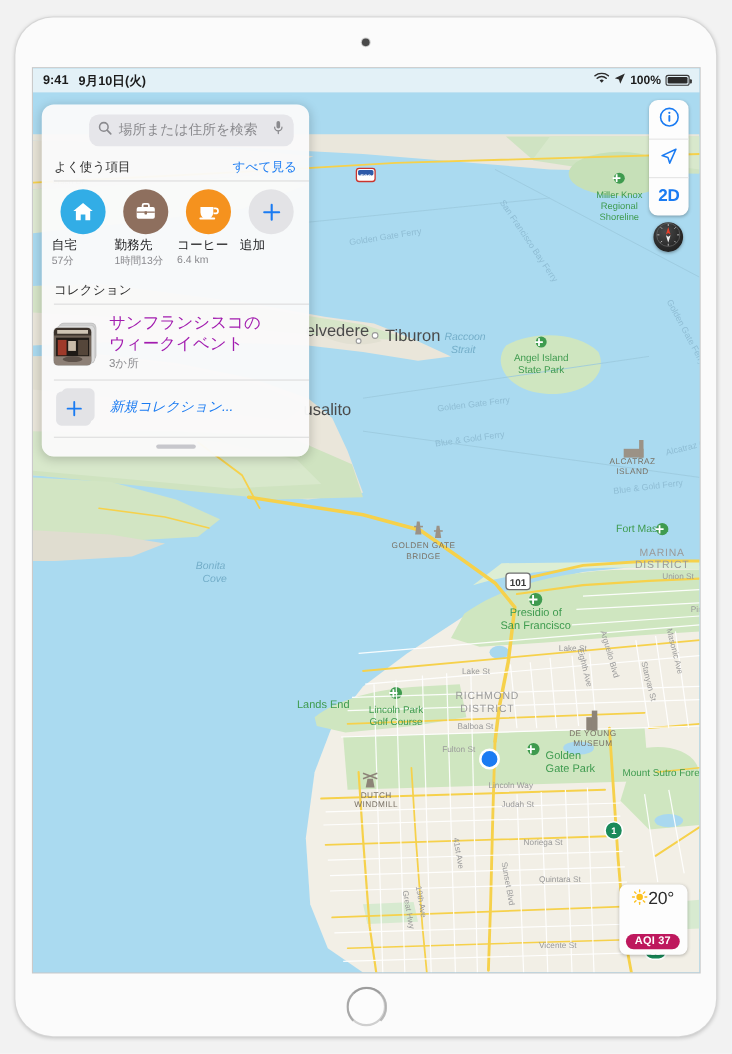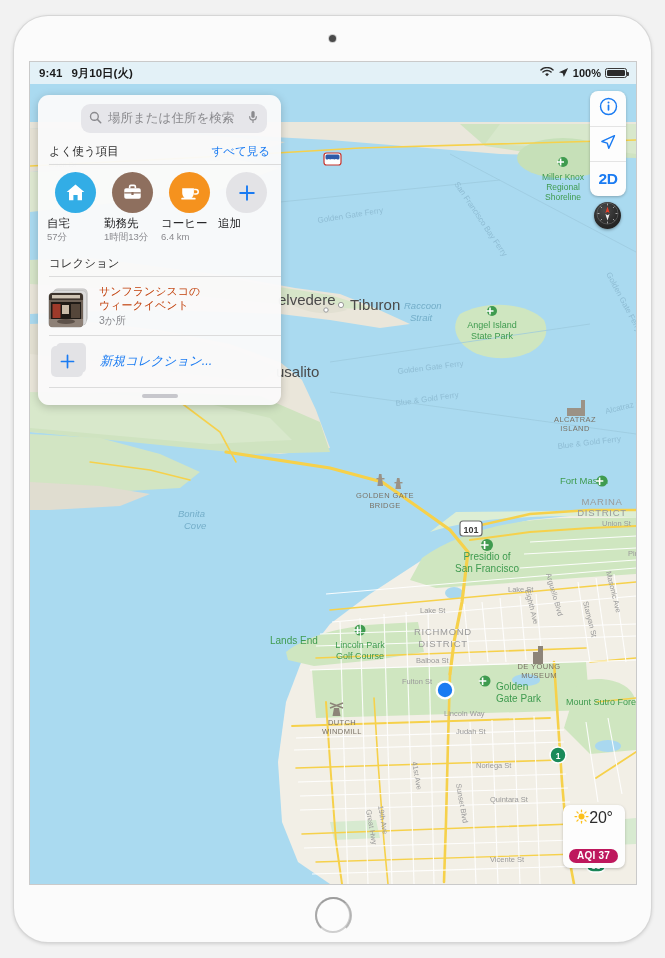--- a/index.html
+++ b/index.html
@@ -160,21 +160,21 @@
     display:flex; align-items:center; gap:10px;
     padding: 6px 11px 7px; cursor:pointer;
   }
   .coll-thumb {
     position:relative; width:40px; height:40px; flex:0 0 40px;
   }
   .coll-thumb .st { position:absolute; border-radius:4px; background:#cfcfcf; box-shadow:0 0 0 .6px #bdbdbd; }
   .coll-thumb .s2 { left:5px; top:2px; width:33px; height:33px; }
   .coll-thumb .s1 { left:3px; top:4px; width:34px; height:34px; background:#dcdcdc; }
   .coll-thumb .s0 { left:0;  top:6px; width:34px; height:34px; overflow:hidden; background:#8c8378; }
-  .coll-text .ct { font-size:11px; color:#c2410c; line-height:1.22; }
+  .coll-text .ct { font-size:15px; color:#a21caf; line-height:1.22; }
   .coll-text .cs { font-size:10.5px; color:#8a8a8e; margin-top:2px; }
 
   .newcoll-row { display:flex; align-items:center; gap:11px; padding: 7px 11px 8px; cursor:pointer;font-style:italic; }
   .newcoll-thumb { position:relative; width:40px; height:36px; flex:0 0 40px; }
   .newcoll-thumb .nb { position:absolute; border-radius:5px; background:#e3e3e6; }
   .newcoll-thumb .nb2{ left:7px; top:0; width:30px; height:30px; }
   .newcoll-thumb .nb1{ left:2px; top:3px; width:32px; height:31px; display:flex;align-items:center;justify-content:center;}
   .newcoll-label { font-size:12.5px; color:#1a7bf2; }
 
   #grabber { width:36px; height:4px; border-radius:2px; background:#c7c7cc; margin: 6px auto 5px; }

